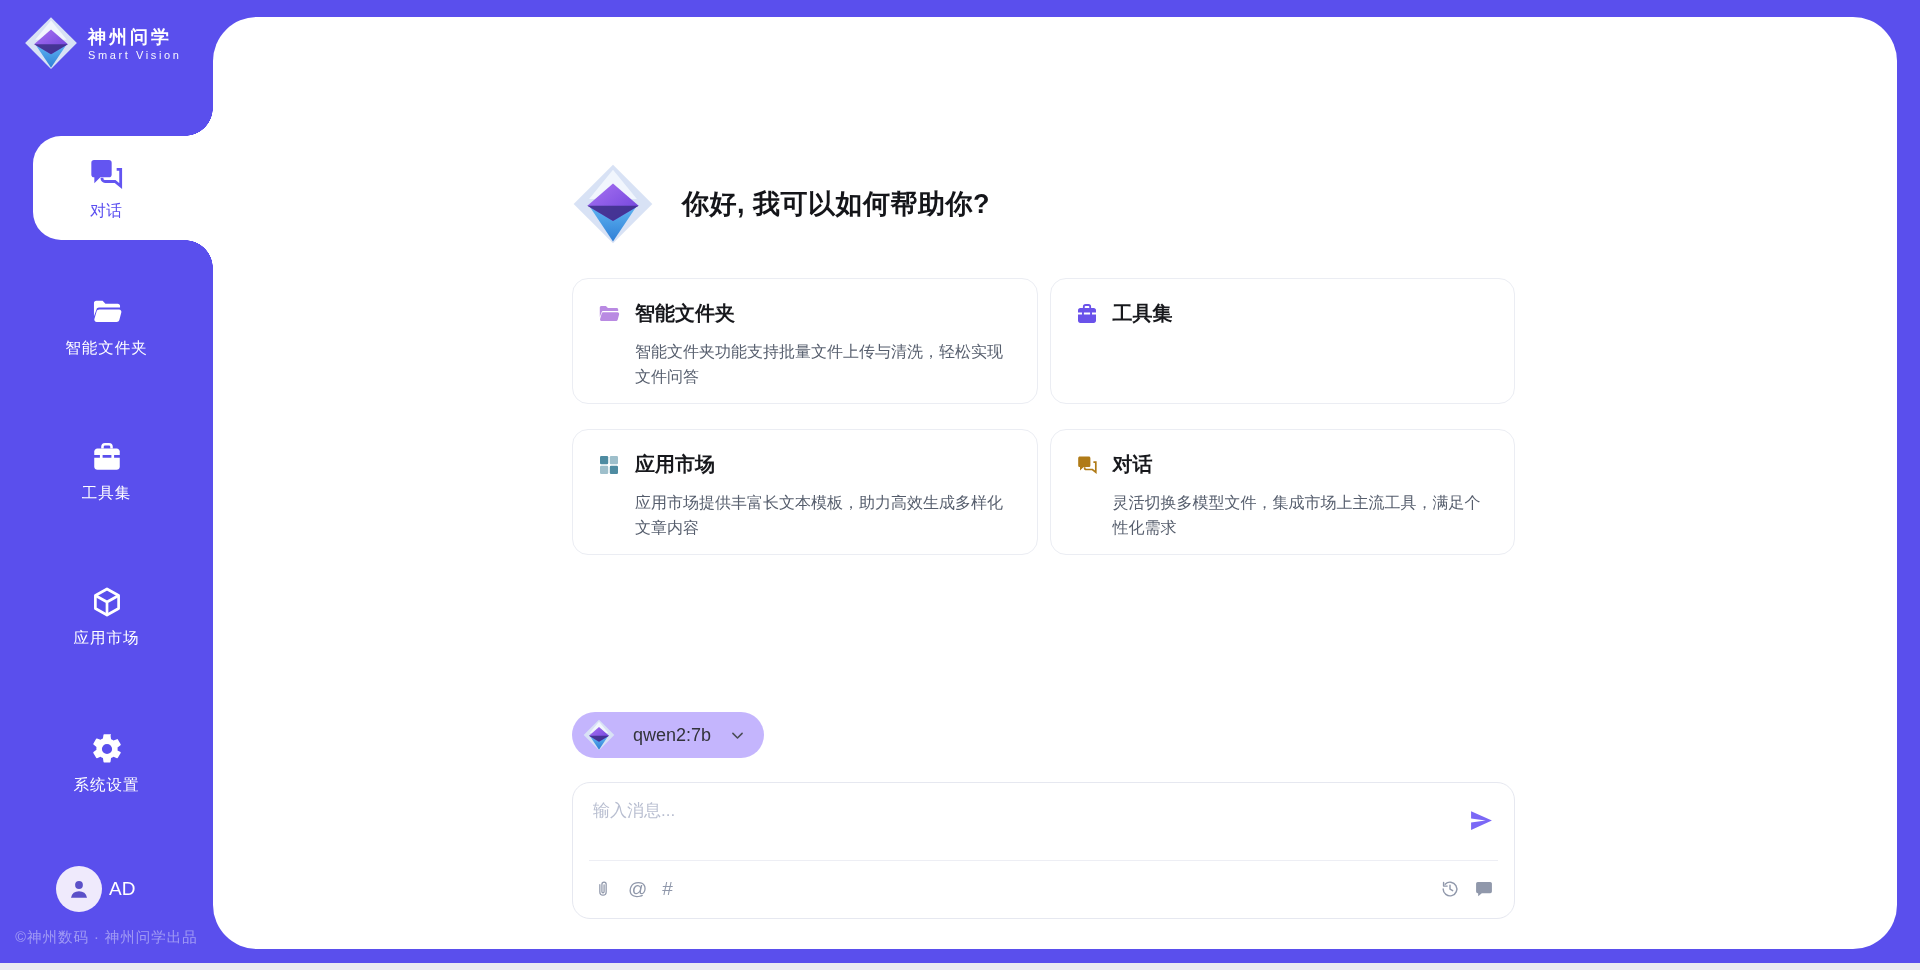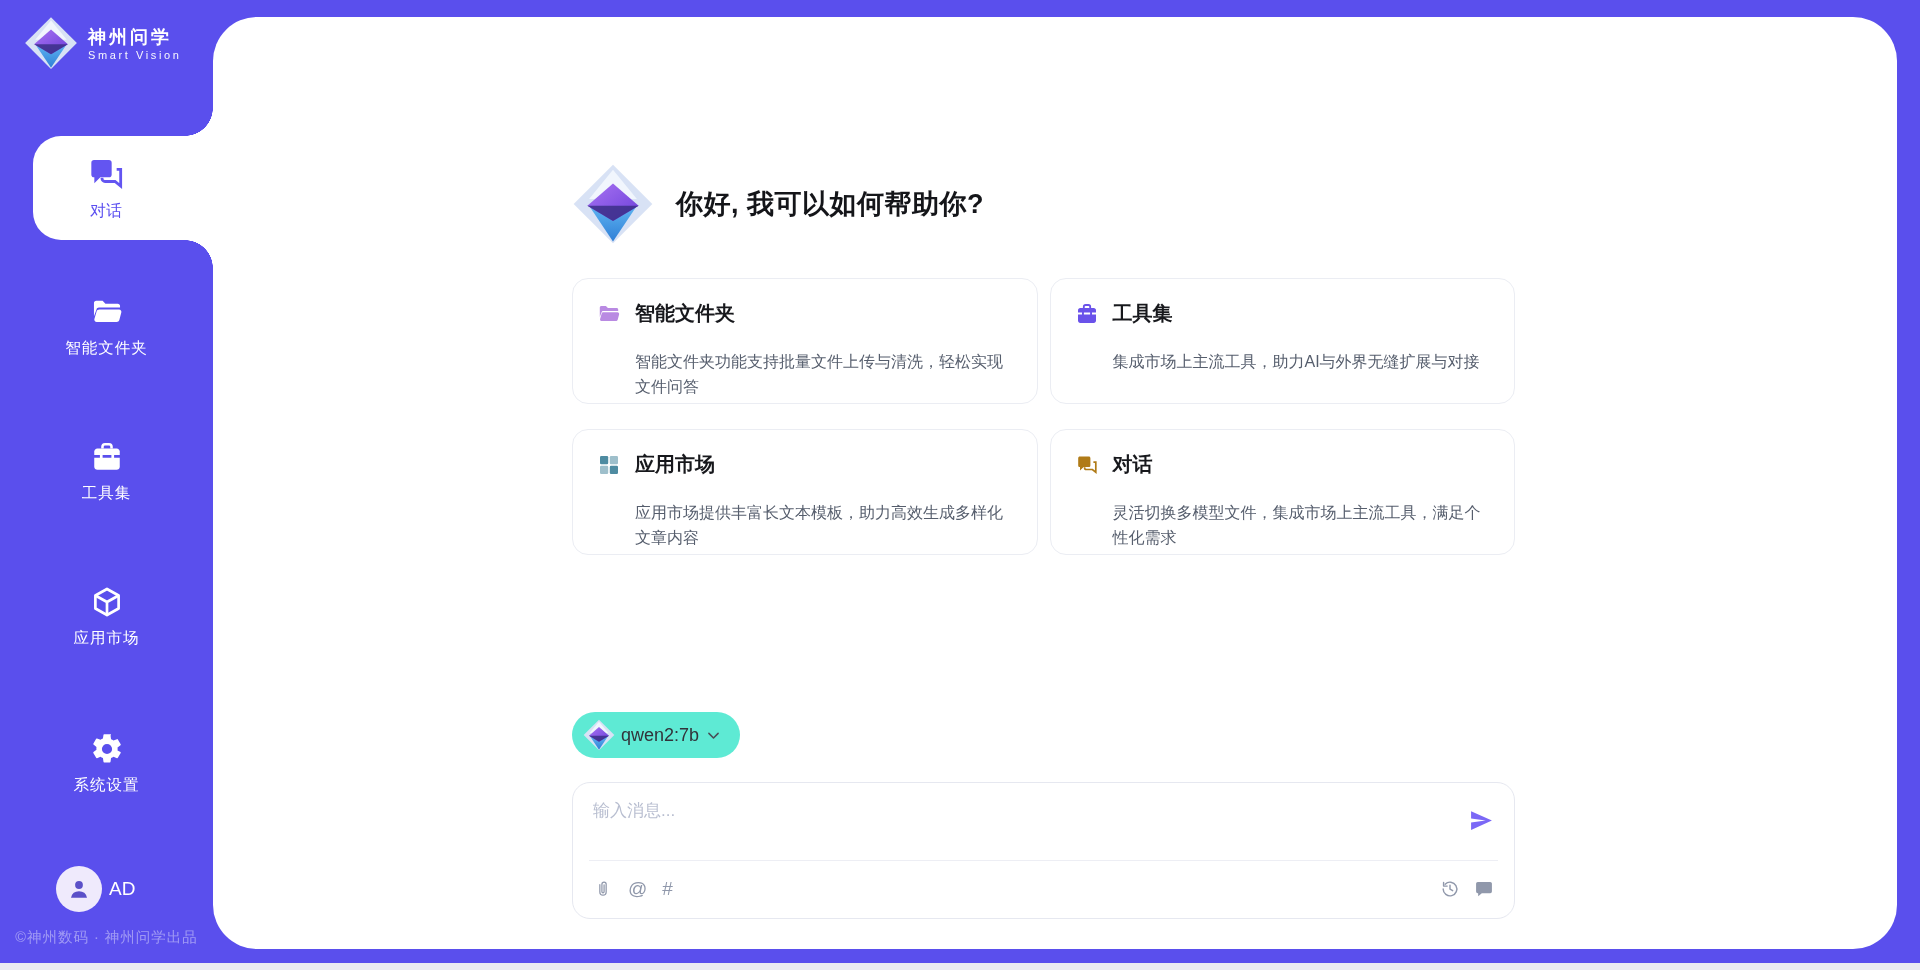--- a/index.html
+++ b/index.html
@@ -46,41 +46,41 @@
   .avatar { width:46px; height:46px; border-radius:50%; background:#efeafc; display:flex; align-items:center; justify-content:center; }
   .avatar svg { width:26px; height:26px; color:#5b50c8; }
   .user-name { font-size:19px; color:#fff; }
 
   .sidebar-footer { position:absolute; top:928px; width:100%; text-align:center; font-size:14.5px; color:rgba(255,255,255,.42); letter-spacing:1px; }
 
   
   .panel { position:absolute; left:213px; top:17px; width:1684px; height:932px; background:#fff; border-radius:44px; }
   .content { padding-top:146px; padding-left:359px; width:1302px; }
 
-  .greeting { display:flex; align-items:center; gap:22px; height:82px; }
+  .greeting { display:flex; align-items:center; gap:28px; height:82px; }
   .greet-diamond { width:82px; height:82px; }
   .greet-text { font-size:27px; font-weight:bold; color:#141519; letter-spacing:.5px; }
 
   .cards { margin-top:33px; width:943px; display:grid; grid-template-columns:1fr 1fr; gap:25px 12px; }
   .card {
     height:126px; background:#fff; border:1px solid #ebedf3; border-radius:16px;
     padding:21px 24px; cursor:pointer;
   }
   .card-head { display:flex; align-items:center; gap:14px; }
   .card-icon { width:24px; height:24px; flex:0 0 auto; }
   .icon-folder-c { color:#b98ae2; }
   .icon-briefcase-c { color:#6a52ea; }
   .icon-grid-c { color:#4e8ba1; }
   .icon-chat-c { color:#b07b17; }
   .card-title { font-size:20px; font-weight:bold; color:#17181c; }
-  .card-desc { margin-top:22px; margin-left:38px; font-size:16px; line-height:25px; color:#565e6d; }
+  .card-desc { margin-top:12px; margin-left:38px; font-size:16px; line-height:25px; color:#565e6d; }
 
   .model-selector {
-    margin-top:157px; display:inline-flex; align-items:center; gap:6px;
-    height:46px; padding:0 18px 0 11px; border-radius:23px; background:#5eead4; cursor:pointer;
+    margin-top:157px; display:inline-flex; align-items:center; gap:18px;
+    height:46px; padding:0 18px 0 11px; border-radius:23px; background:#c4b5fd; cursor:pointer;
   }
   .model-diamond { width:32px; height:32px; }
   .model-name { font-size:18px; color:#32333a; }
   .chevron { width:17px; height:17px; color:#4a4d57; }
 
   .composer {
     position:relative; margin-top:24px; width:943px; height:137px;
     background:#fff; border:1px solid #e6e8f0; border-radius:18px;
   }
   .composer-input {
@@ -253,21 +253,20 @@
         </div>
         <div class="card-desc">智能文件夹功能支持批量文件上传与清洗，轻松实现文件问答</div>
       </div>
       <div class="card">
         <div class="card-head">
           <svg class="card-icon icon-briefcase-c">
               <use href="#sym-toolbox"></use>
             </svg>
           <div class="card-title">工具集</div>
         </div>
-        <div class="card-desc">集成市场上主流工具，助力AI与外界无缝扩展与对接</div>
       </div>
       <div class="card">
         <div class="card-head">
           <svg class="card-icon icon-grid-c">
               <use href="#sym-grid"></use>
             </svg>
           <div class="card-title">应用市场</div>
         </div>
         <div class="card-desc">应用市场提供丰富长文本模板，助力高效生成多样化文章内容</div>
       </div>

